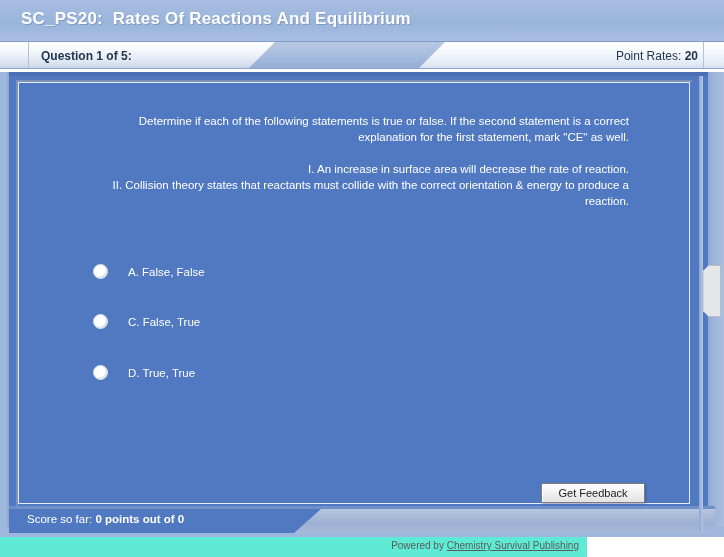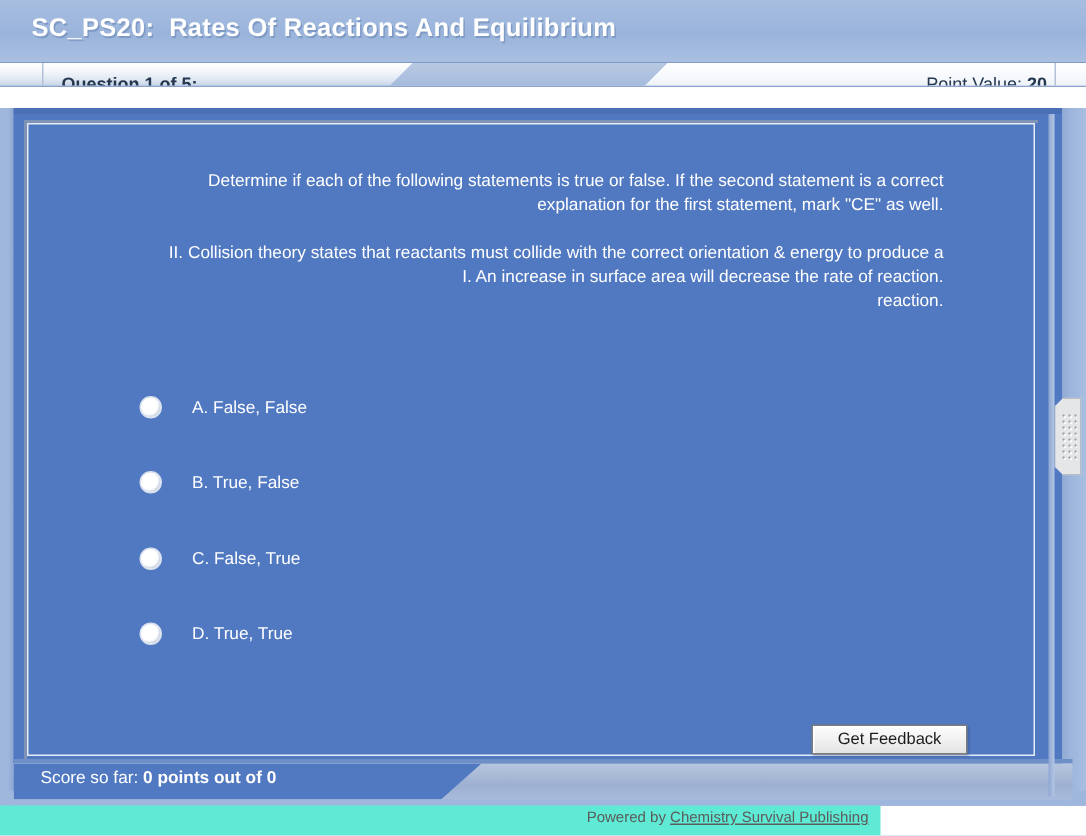--- a/index.html
+++ b/index.html
@@ -42,21 +42,21 @@
     letter-spacing: 0.2px;
     text-shadow: 1px 1px 0 rgba(110,140,185,0.65);
     white-space: pre;
   }
 
   
   .qbar {
     position: absolute;
     left: 0; top: 42px;
     width: 724px;
-    height: 16px;
+    height: 27px;
     overflow: hidden;
     background: linear-gradient(to bottom,#ffffff 0%, #f4f7fb 35%, #dfe7f2 75%, #c9d6e8 100%);
     border-bottom: 1px solid #8aa4cc;
     box-sizing: border-box;
   }
   
   .qbar-band {
     position: absolute;
     left: 0; top: 0;
     width: 724px;
@@ -319,49 +319,45 @@
   <div class="titlebar">
     <div class="titlebar-text">SC_PS20:  Rates Of Reactions And Equilibrium</div>
   </div>
 
   <div class="qbar">
     <div class="qbar-band"></div>
     <div class="qbar-right"></div>
     <div class="qbar-sep s1"></div>
     <div class="qbar-sep s2"></div>
     <div class="qbar-label">Question 1 of 5:</div>
-    <div class="qbar-points"><span>Point Value: </span><b>20</b></div>
+    <div class="qbar-points"><span>Point Rates: </span><b>20</b></div>
   </div>
 
   <div class="body-blue"></div>
   <div class="body-topline"></div>
   <div class="body-edge-left"></div>
   <div class="body-edge-right"></div>
   <div class="body-edge-bottom"></div>
 
   <div class="card"></div>
   <div class="card-inner-shadow"></div>
 
   <div class="qtext">
     <p>Determine if each of the following statements is true or false.  If the second statement is a correct</p>
     <p>explanation for the first statement, mark "CE" as well.</p>
     <div class="gap"></div>
+    <p>I. An increase in surface area will decrease the rate of reaction.</p>
     <p> II. Collision theory states that reactants must collide with the correct orientation &amp; energy to produce a</p>
-    <p>I. An increase in surface area will decrease the rate of reaction.</p>
     <p>reaction.</p>
   </div>
 
   <div class="options">
     <div class="option">
       <span class="radio"></span>
       <span class="option-label">A. False, False</span>
-    </div>
-    <div class="option">
-      <span class="radio"></span>
-      <span class="option-label">B. True, False</span>
     </div>
     <div class="option">
       <span class="radio"></span>
       <span class="option-label">C. False, True</span>
     </div>
     <div class="option">
       <span class="radio"></span>
       <span class="option-label">D. True, True</span>
     </div>
   </div>

